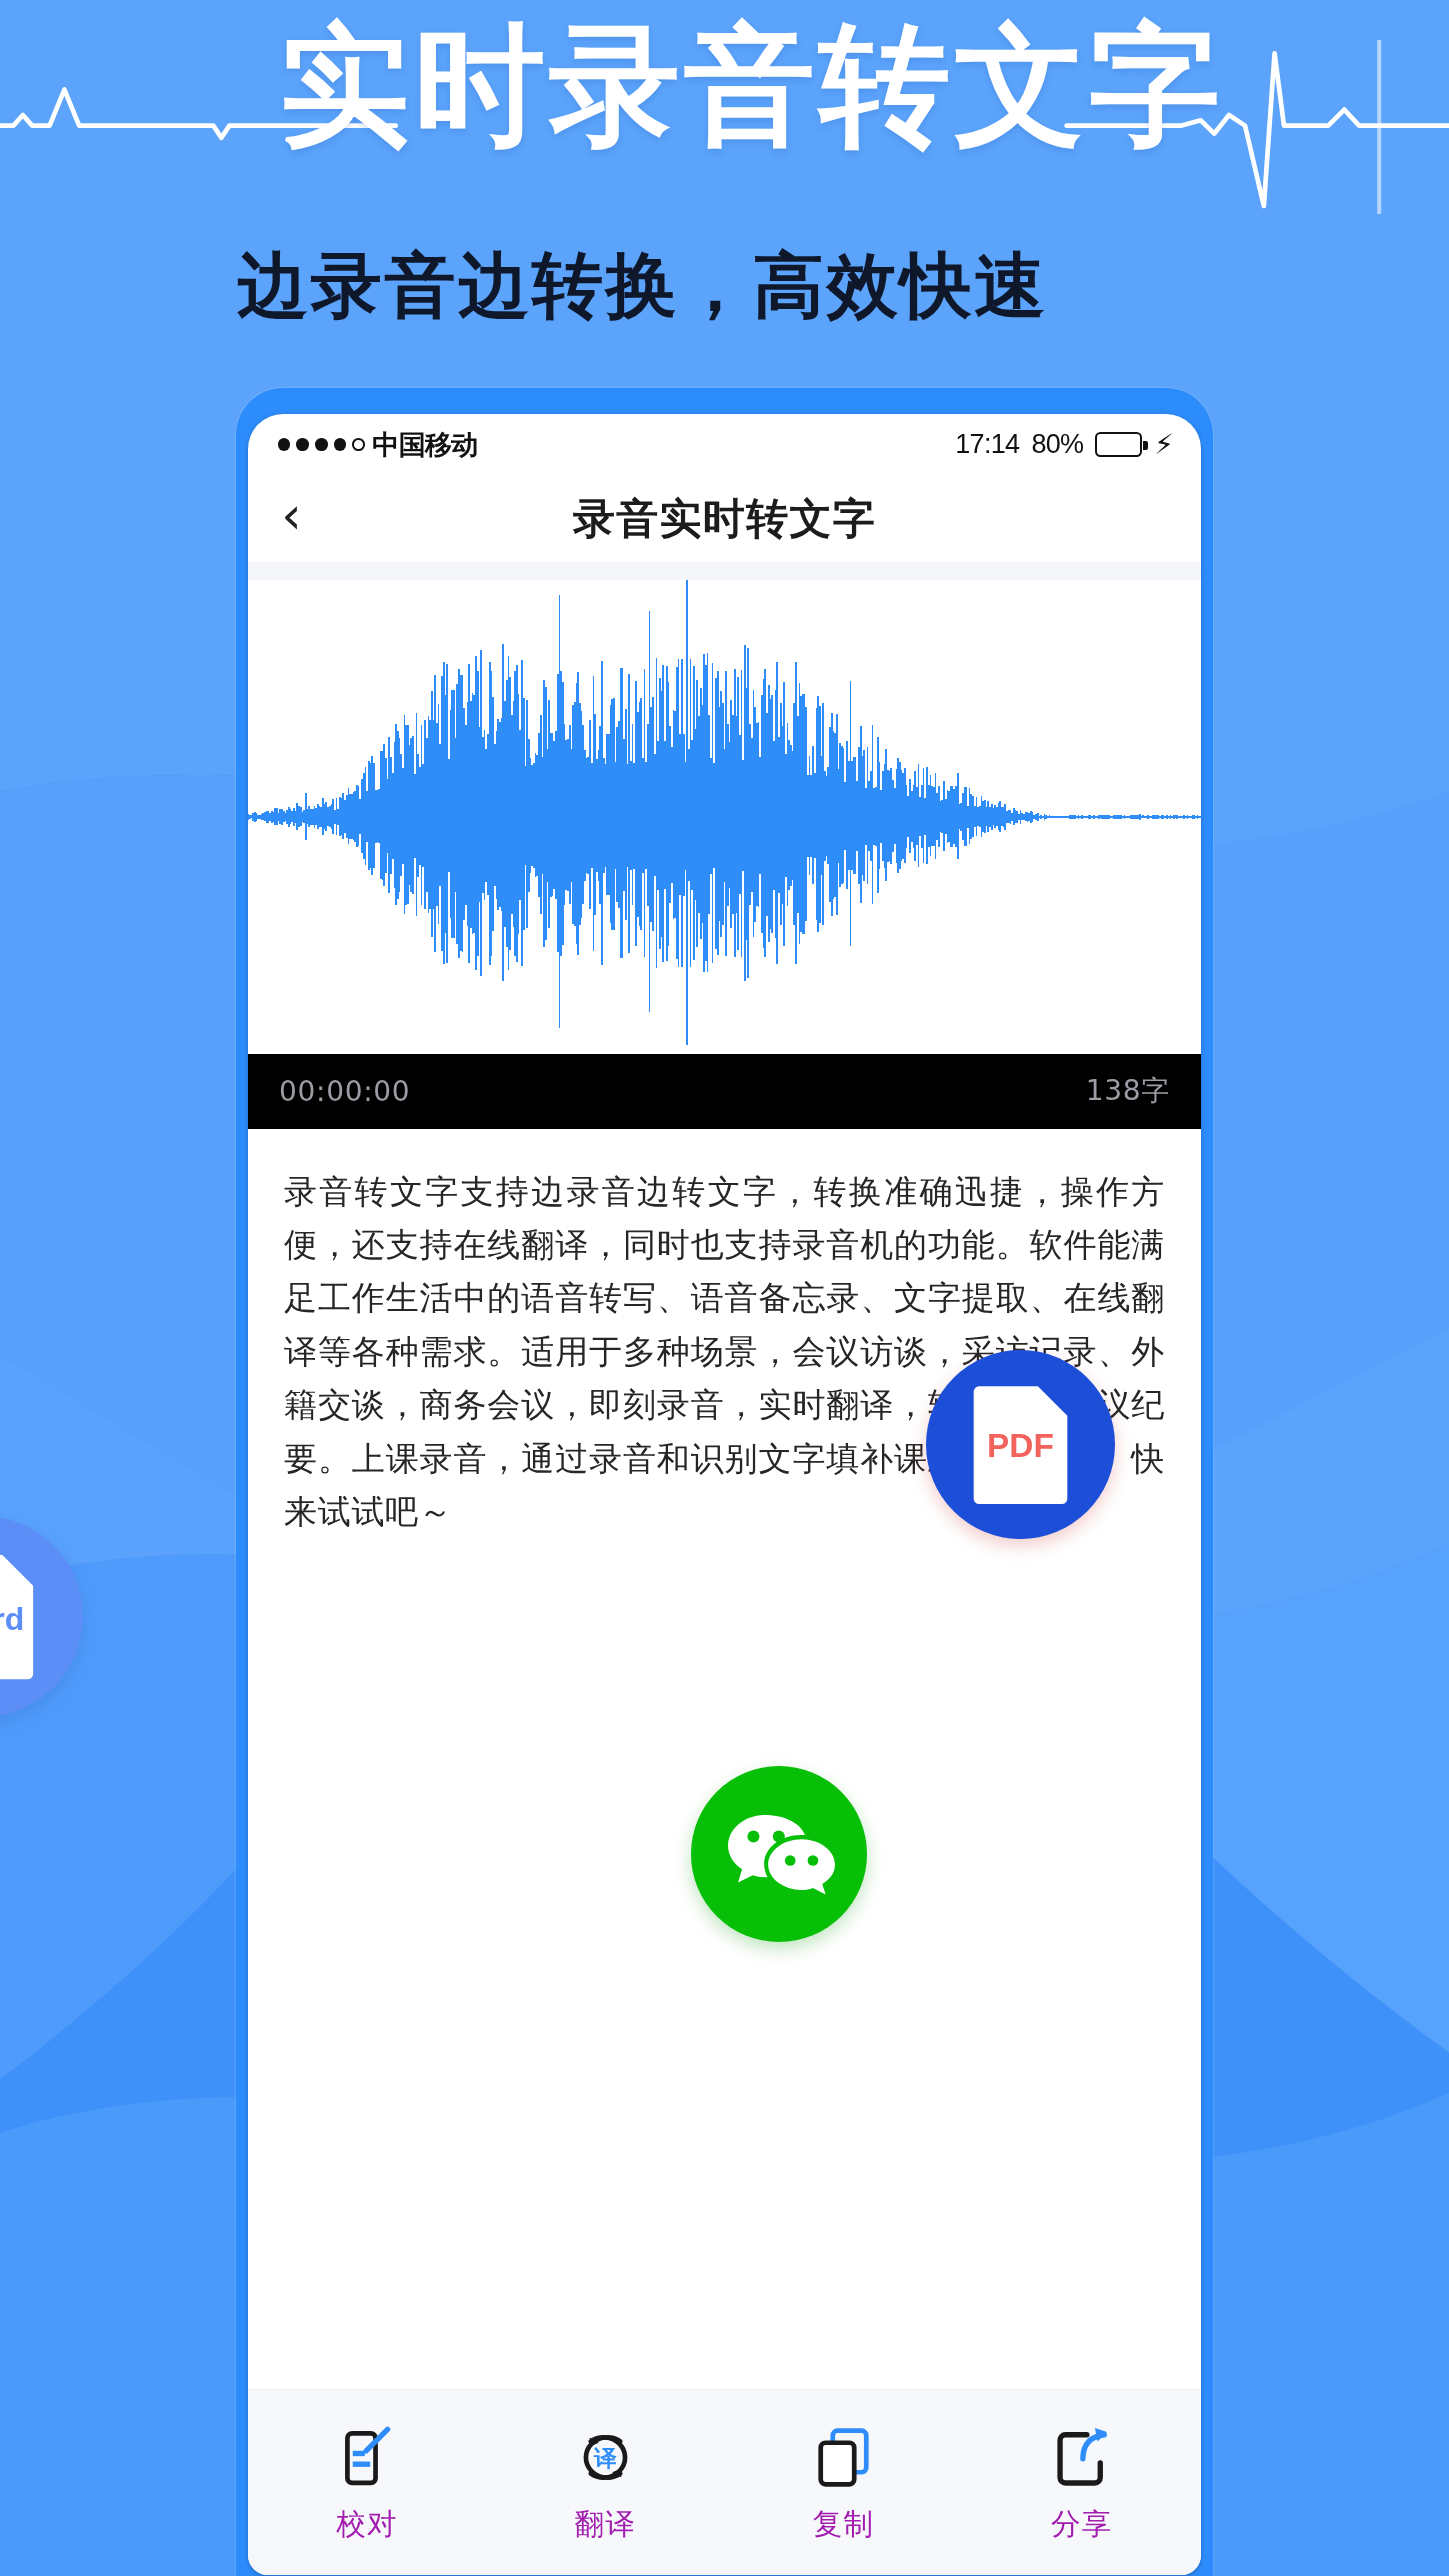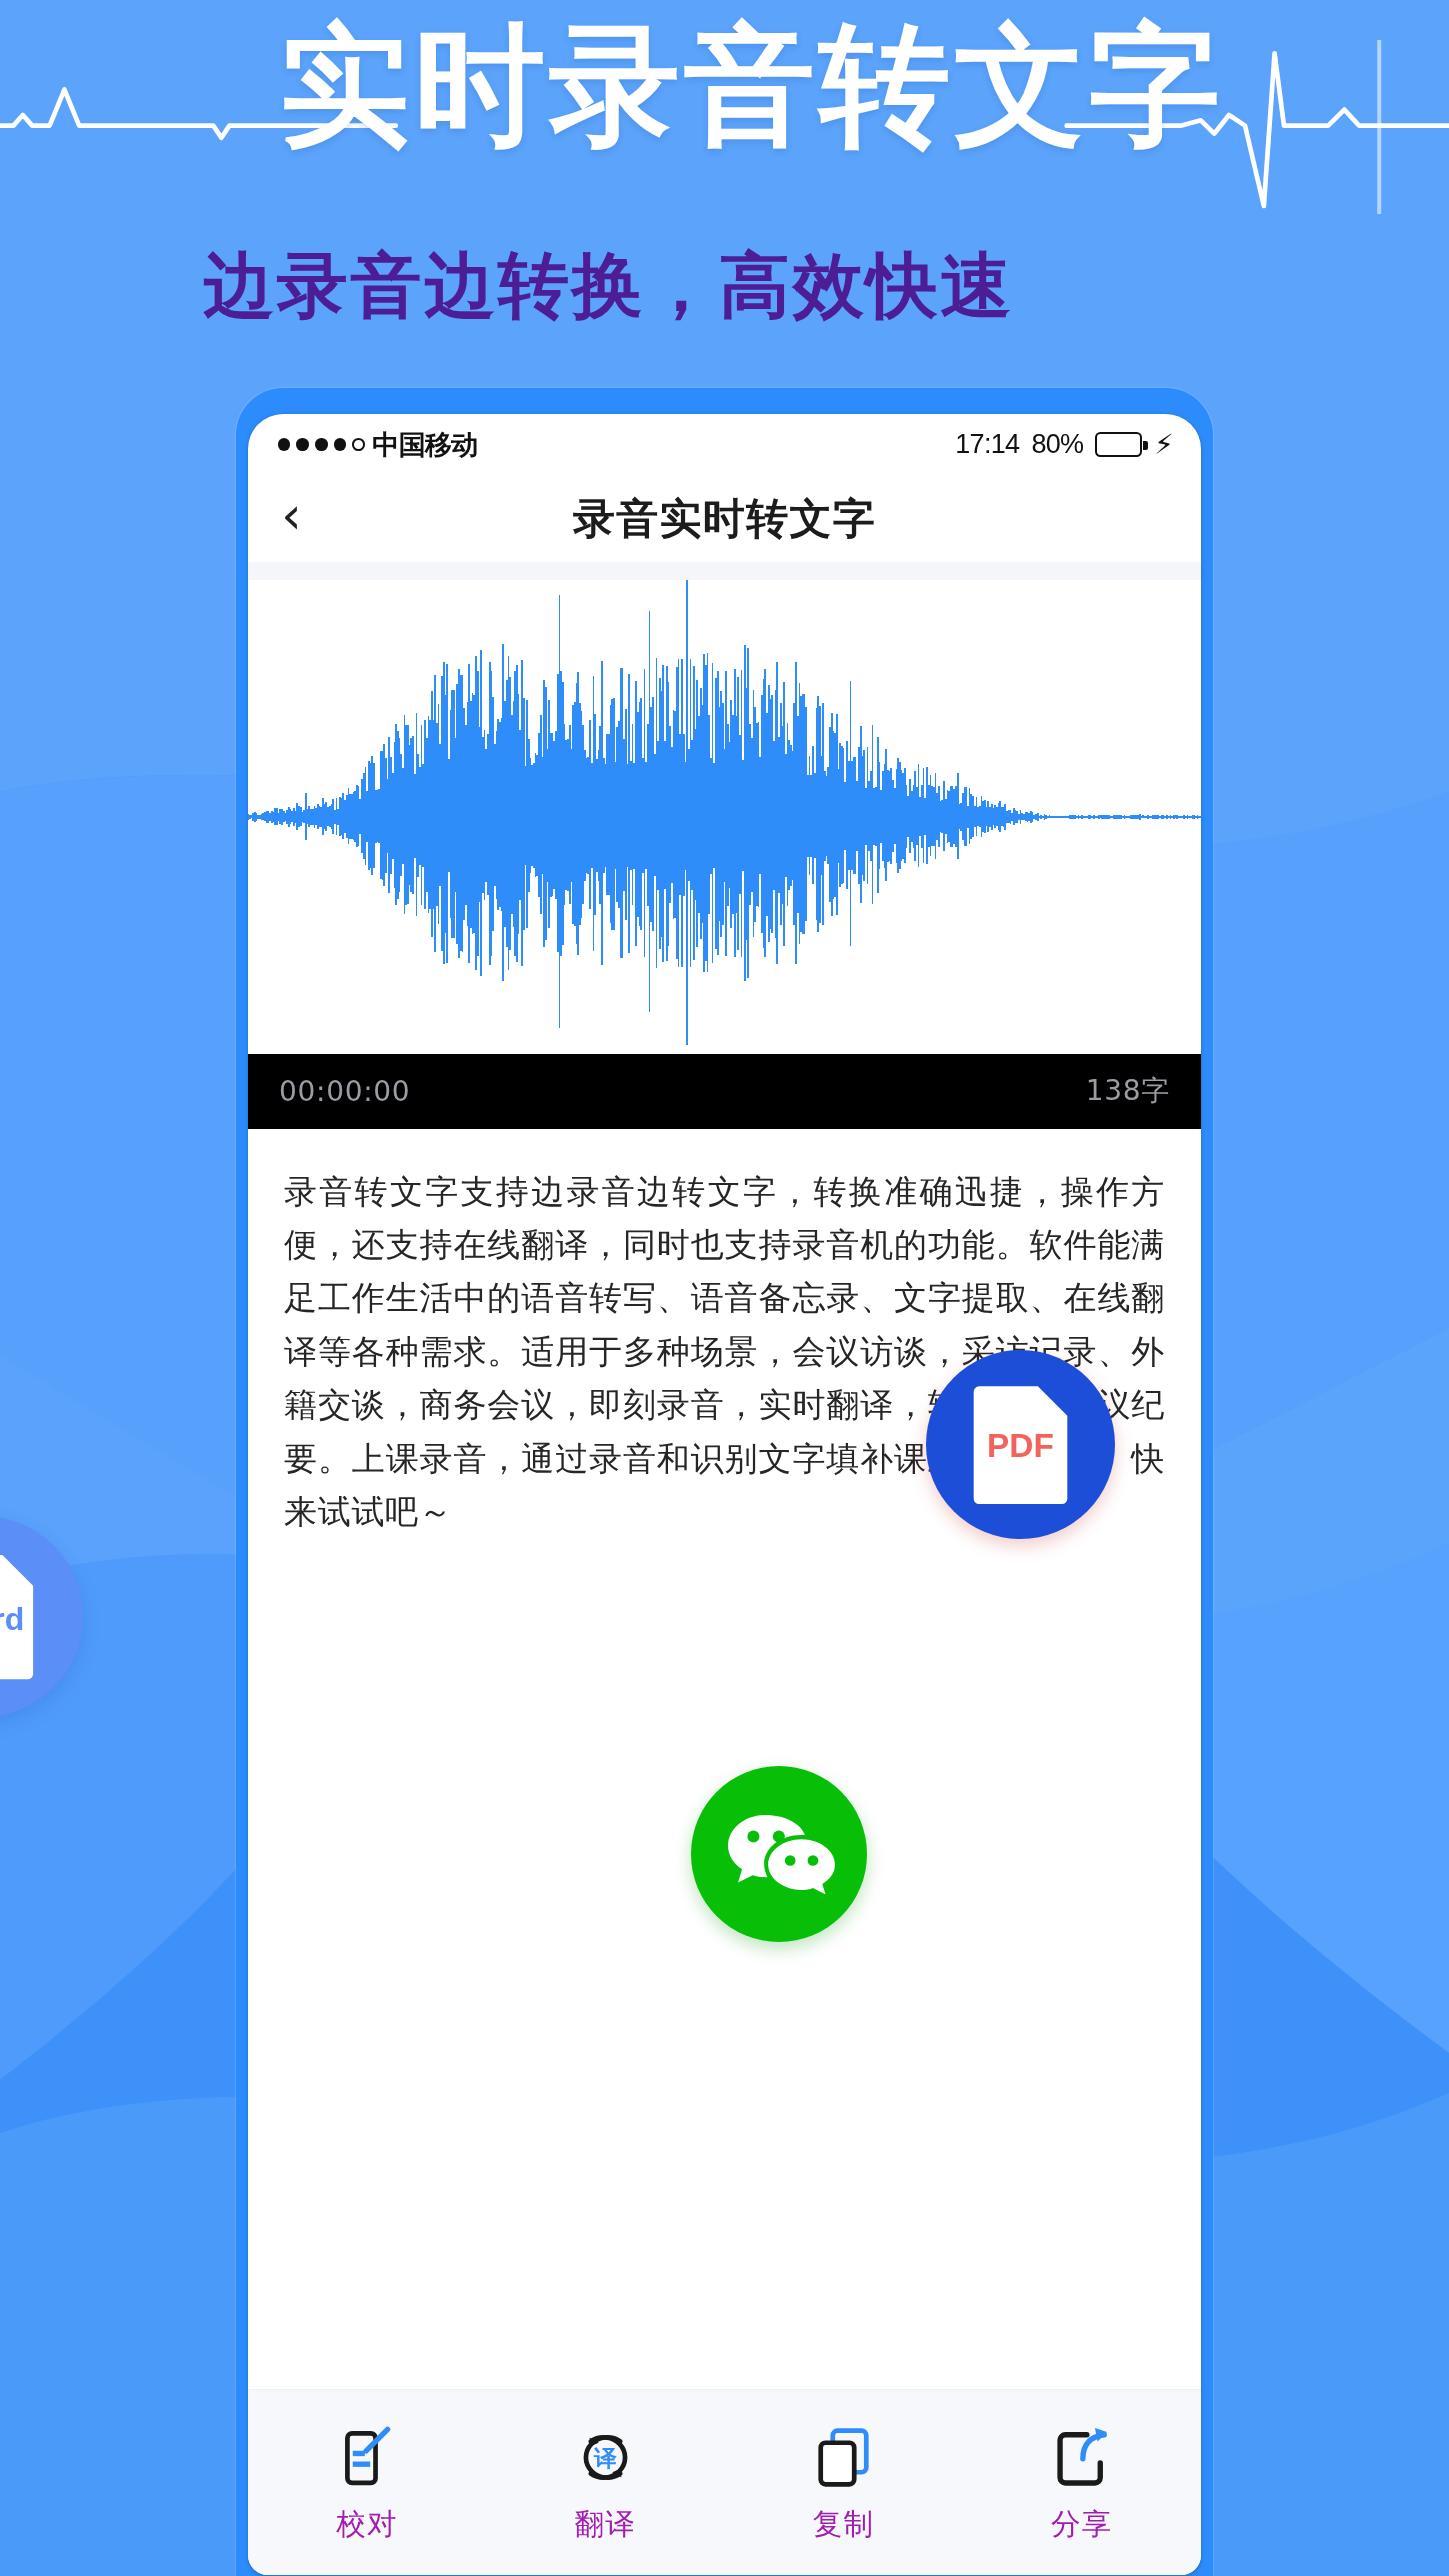--- a/index.html
+++ b/index.html
@@ -20,22 +20,23 @@
   .headline{
     position:absolute;left:0;top:19px;width:1449px;text-align:center;z-index:2;
     color:#ffffff;font-size:131px;line-height:1.02;font-weight:bold;
     letter-spacing:4px;
     font-family:"DejaVu Sans","Liberation Sans",sans-serif;
     text-shadow:0 2.7px 6.7px rgba(20,80,170,.18);
     padding-left:27px;
   }
   .subhead{
     position:absolute;left:0;top:247px;width:1217px;text-align:center;z-index:2;
-    color:#4c1d95;font-size:71px;line-height:1.1;font-weight:bold;letter-spacing:2.7px;
+    color:#0f172a;font-size:71px;line-height:1.1;font-weight:bold;letter-spacing:2.7px;
     font-family:"DejaVu Sans","Liberation Sans",sans-serif;
+    padding-left:34px;
   }
 
   
   .phone{
     position:absolute;left:236px;top:388px;width:977px;height:2188px;
     background:#2d8cfb;border-radius:47px 47px 0 0;z-index:3;
     box-shadow:0 0 0 1.3px rgba(255,255,255,.10);
   }
   .screen{
     position:absolute;left:12px;top:25.5px;width:953px;height:2161px;

